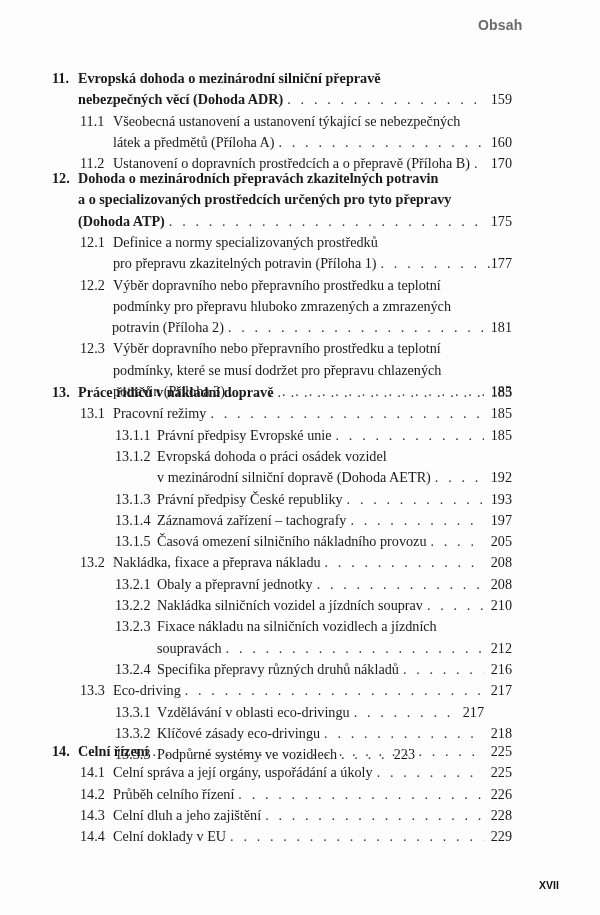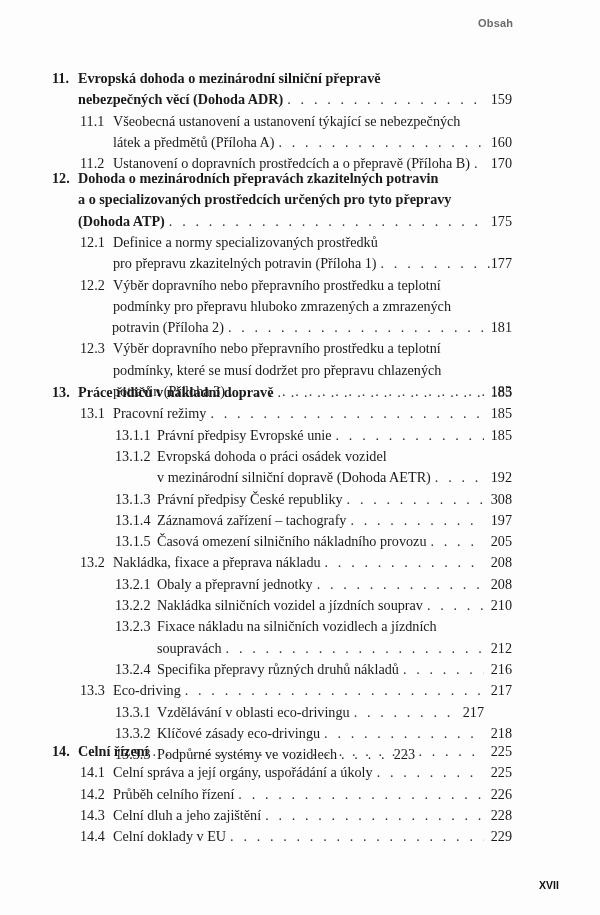--- a/index.html
+++ b/index.html
@@ -5,21 +5,21 @@
   html, body { margin: 0; padding: 0; background: #ffffff; }
   body {
     width: 600px; height: 915px; position: relative; overflow: hidden;
     font-family: "Liberation Serif", "DejaVu Serif", serif;
     color: #1a1a1a;
   }
   .page { position: absolute; left: 0; top: 0; width: 600px; height: 915px; background: #fdfdfd; }
   .running-head {
     position: absolute; top: 17px; left: 478px;
     font-family: "Liberation Sans", "DejaVu Sans", sans-serif;
-    font-weight: bold; font-size: 11px; color: #6a6a6a; letter-spacing: 0.2px;
+    font-weight: bold; font-size: 14px; color: #6a6a6a; letter-spacing: 0.2px;
   }
   .folio {
     position: absolute; top: 879px; left: 539px;
     font-family: "Liberation Sans", "DejaVu Sans", sans-serif;
     font-weight: bold; font-size: 10.5px; color: #111;
   }
   .toc { position: absolute; left: 0; top: 0; width: 600px; }
   .line {
     position: absolute; height: 21px; line-height: 21px; font-size: 14.2px;
     white-space: nowrap;
@@ -180,21 +180,21 @@
           <span class="dots" style="font-weight: normal;"> . . . . . . . . . . . . . . . . . . . . . . . . . . . . . . . . . . . . . . . . . . . . . . . . . . . . . . . . . . .</span>
         </span>
         <span class="pg" style="font-weight: normal;">192</span>
       </div>
       <div class="line lvl3" style="top: 488.5px; left: 0px; width: 600px;">
         <span class="num">13.1.3</span>
         <span class="text" style="left: 157px; right: 116px;">
           <span class="t">Právní předpisy České republiky</span>
           <span class="dots" style="font-weight: normal;"> . . . . . . . . . . . . . . . . . . . . . . . . . . . . . . . . . . . . . . . . . . . . . . . . . . . . . . . . . . .</span>
         </span>
-        <span class="pg" style="font-weight: normal;">308</span>
+        <span class="pg" style="font-weight: normal;">193</span>
       </div>
       <div class="line lvl3" style="top: 509.8px; left: 0px; width: 600px;">
         <span class="num">13.1.4</span>
         <span class="text" style="left: 157px; right: 116px;">
           <span class="t">Záznamová zařízení – tachografy</span>
           <span class="dots" style="font-weight: normal;"> . . . . . . . . . . . . . . . . . . . . . . . . . . . . . . . . . . . . . . . . . . . . . . . . . . . . . . . . . . .</span>
         </span>
         <span class="pg" style="font-weight: normal;">197</span>
       </div>
       <div class="line lvl3" style="top: 531.1px; left: 0px; width: 600px;">

